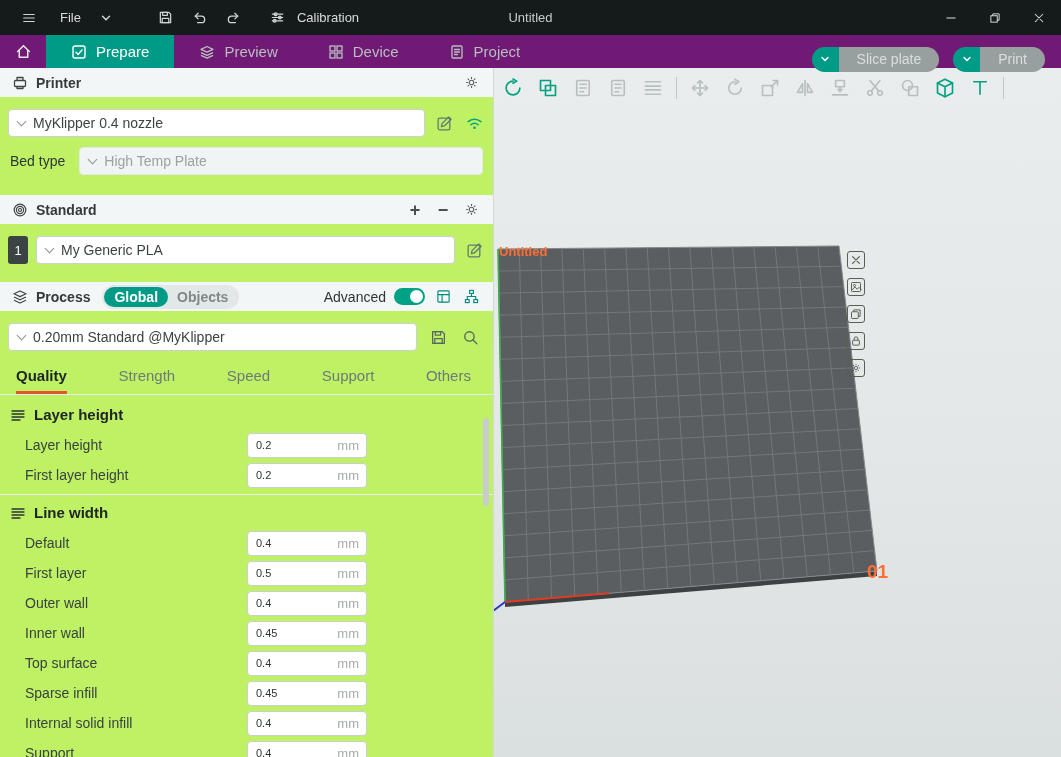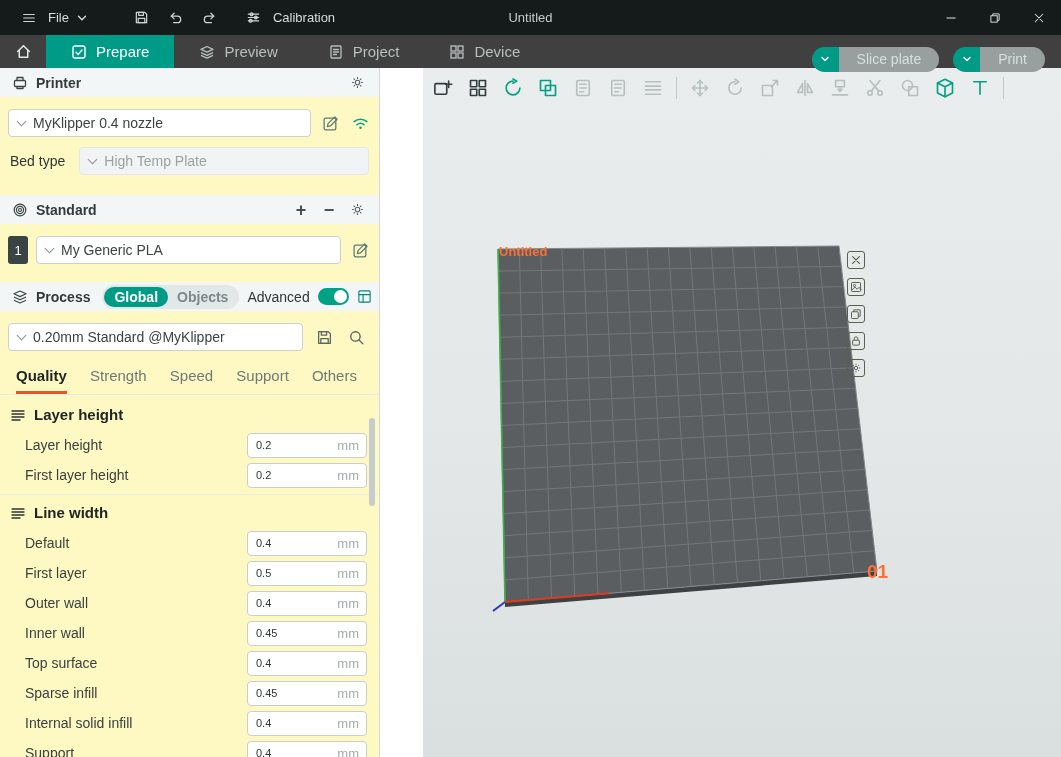--- a/index.html
+++ b/index.html
@@ -5,45 +5,45 @@
   * { margin:0; padding:0; box-sizing:border-box; }
   html,body { width:1061px; height:757px; overflow:hidden; background:#fff;
               font-family:"Liberation Sans", sans-serif; }
 
   
   .titlebar{position:absolute;top:0;left:0;right:0;height:35px;background:#151a1a;
             display:flex;align-items:center;color:#d8dcdc;font-size:13px;z-index:30;}
   .tb-group{display:flex;align-items:center;gap:4px;padding-left:10px;}
   .tb-icon{width:26px;height:26px;display:flex;align-items:center;justify-content:center;color:#cfd4d4;}
   .tb-icon svg{width:15px;height:15px;}
-  .menu-btn{display:flex;align-items:center;gap:6px;padding:0 6px;height:26px;cursor:pointer;justify-content:center;}
+  .menu-btn{display:flex;align-items:center;gap:18px;padding:0 6px;height:26px;cursor:pointer;justify-content:center;}
   .menu-btn svg{width:14px;height:14px;}
   .tb-actions{display:flex;align-items:center;gap:8px;margin-left:30px;}
   .calib{display:flex;align-items:center;gap:6px;margin-left:14px;cursor:pointer;}
   .tb-title{position:absolute;left:0;right:0;text-align:center;color:#c6cbcb;pointer-events:none;}
   .tb-win{margin-left:auto;display:flex;height:35px;}
   .win-btn{width:44px;height:35px;display:flex;align-items:center;justify-content:center;color:#d8dcdc;cursor:pointer;}
   .win-btn svg{width:12px;height:12px;}
 
   
-  .tabbar{position:absolute;top:35px;left:0;right:0;height:33px;background:#404040;
+  .tabbar{position:absolute;top:35px;left:0;right:0;height:33px;background:#701a75;
           display:flex;align-items:center;color:#b7bfbf;font-size:15px;z-index:30;}
   .home-btn{width:46px;height:33px;display:flex;align-items:center;justify-content:center;color:#e4e8e8;cursor:pointer;}
   .home-btn svg{width:17px;height:17px;}
   .tab{display:flex;align-items:center;gap:9px;height:33px;padding:0 25px;cursor:pointer;}
   .tab svg{width:16px;height:16px;}
   .tab.active{background:#009b87;color:#fff;}
   .tabbar-right{margin-left:auto;display:flex;align-items:center;gap:14px;padding-right:16px;margin-top:15px;}
   .split-btn{display:flex;height:25px;border-radius:13px;overflow:hidden;cursor:pointer;}
   .split-chev{width:27px;background:#009b87;display:flex;align-items:center;justify-content:center;color:#fff;}
   .split-chev svg{width:12px;height:12px;}
   .split-main{background:#97a09f;color:#d9dfde;display:flex;align-items:center;padding:0 18px;font-size:14px;}
 
   
-  .sidebar{position:absolute;top:68px;left:0;width:380px;bottom:0;background:#fef9c3;
+  .sidebar{position:absolute;top:68px;left:0;width:494px;bottom:0;background:#bef264;
            border-right:1px solid #d3d8d8;overflow:hidden;z-index:10;}
   .section-header{height:29px;background:#f3f6f6;display:flex;align-items:center;gap:8px;
                   padding:0 12px;font-size:14px;font-weight:600;color:#333a3a;}
   .section-header .spacer{flex:1;}
   .hdr-ic{display:flex;color:#3c4545;}
   .hdr-ic svg{width:16px;height:16px;}
   .sm-btn{display:flex;align-items:center;justify-content:center;width:20px;height:20px;color:#5a6464;cursor:pointer;}
   .sm-btn svg{width:15px;height:15px;}
   .plusminus{font-size:18px;color:#45504f;line-height:1;width:20px;text-align:center;cursor:pointer;}
 
@@ -204,34 +204,34 @@
     <span>Prepare</span>
   </div>
   <div class="tab">
     <svg viewBox="0 0 16 16" fill="none" stroke="currentColor" stroke-width="1.3" stroke-linejoin="round">
         <path d="M8 2.5l6 2.8-6 2.8-6-2.8z"></path>
         <path d="M2 8.6l6 2.8 6-2.8M2 11.4l6 2.8 6-2.8"></path>
       </svg>
     <span>Preview</span>
   </div>
   <div class="tab">
-    <svg viewBox="0 0 16 16" fill="none" stroke="currentColor" stroke-width="1.3" stroke-linecap="round">
-        <rect x="3" y="2" width="10" height="12" rx="1"></rect>
-        <path d="M5.5 5.5h5M5.5 8h5M5.5 10.5h3"></path>
-      </svg>
-    <span>Project</span>
-  </div>
-  <div class="tab">
     <svg viewBox="0 0 16 16" fill="none" stroke="currentColor" stroke-width="1.3">
         <rect x="2" y="2" width="5" height="5"></rect>
         <rect x="9" y="2" width="5" height="5"></rect>
         <rect x="2" y="9" width="5" height="5"></rect>
         <rect x="9" y="9" width="5" height="5"></rect>
       </svg>
     <span>Device</span>
+  </div>
+  <div class="tab">
+    <svg viewBox="0 0 16 16" fill="none" stroke="currentColor" stroke-width="1.3" stroke-linecap="round">
+        <rect x="3" y="2" width="10" height="12" rx="1"></rect>
+        <path d="M5.5 5.5h5M5.5 8h5M5.5 10.5h3"></path>
+      </svg>
+    <span>Project</span>
   </div>
   <div class="tabbar-right">
     <div class="split-btn">
       <span class="split-chev">
         <svg viewBox="0 0 16 16" fill="none" stroke="currentColor" stroke-width="1.8" stroke-linecap="round">
             <path d="M4 6l4 4 4-4"></path>
           </svg>
       </span>
       <span class="split-main">Slice plate</span>
     </div>

